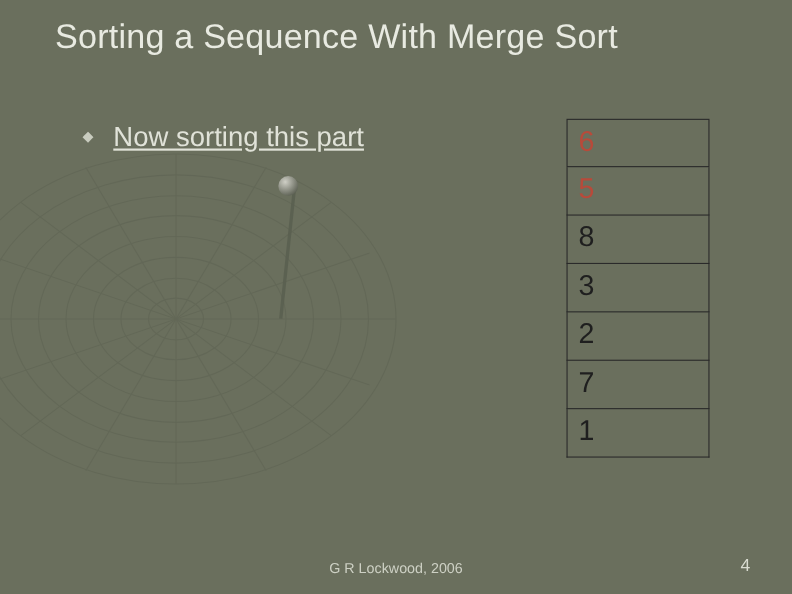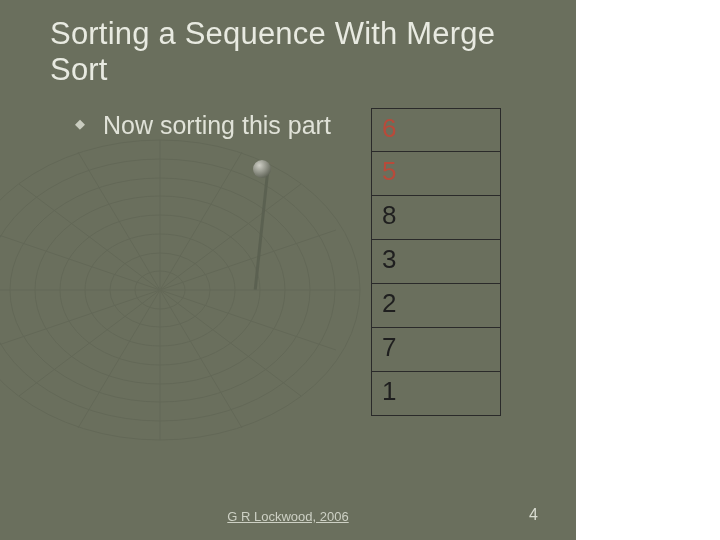--- a/index.html
+++ b/index.html
@@ -5,21 +5,21 @@
   html, body {
     margin: 0;
     padding: 0;
     width: 720px;
     height: 540px;
     overflow: hidden;
     font-family: Verdana, Geneva, sans-serif;
   }
   .slide {
     position: relative;
-    width: 576px;
+    width: 720px;
     height: 540px;
     background: #6a6f5d;
     color: #d9dcd1;
   }
   
   .bg-svg {
     position: absolute;
     left: -40px;
     top: 70px;
     width: 460px;
@@ -43,20 +43,21 @@
     left: 75px;
     width: 360px;
     font-size: 25px;
     line-height: 1.25;
     color: #e0e2d8;
   }
   .bullet {
     position: relative;
     padding-left: 28px;
     margin-bottom: 4px;
+    text-decoration: underline;
   }
   .bullet::before {
     content: "\25C6"; 
     position: absolute;
     left: 0;
     top: 6px;
     font-size: 13px;
     color: #c9ccbf;
   }
   .ital { font-style: italic; }
@@ -83,21 +84,20 @@
     color: #b84a3a;
   }
   .footer {
     position: absolute;
     bottom: 16px;
     left: 0;
     right: 0;
     text-align: center;
     font-size: 13px;
     color: #cdd0c4;
-    text-decoration: underline;
   }
   .pagenum {
     position: absolute;
     bottom: 16px;
     right: 38px;
     font-size: 16px;
     color: #d9dcd1;
   }
   
   .arm {

